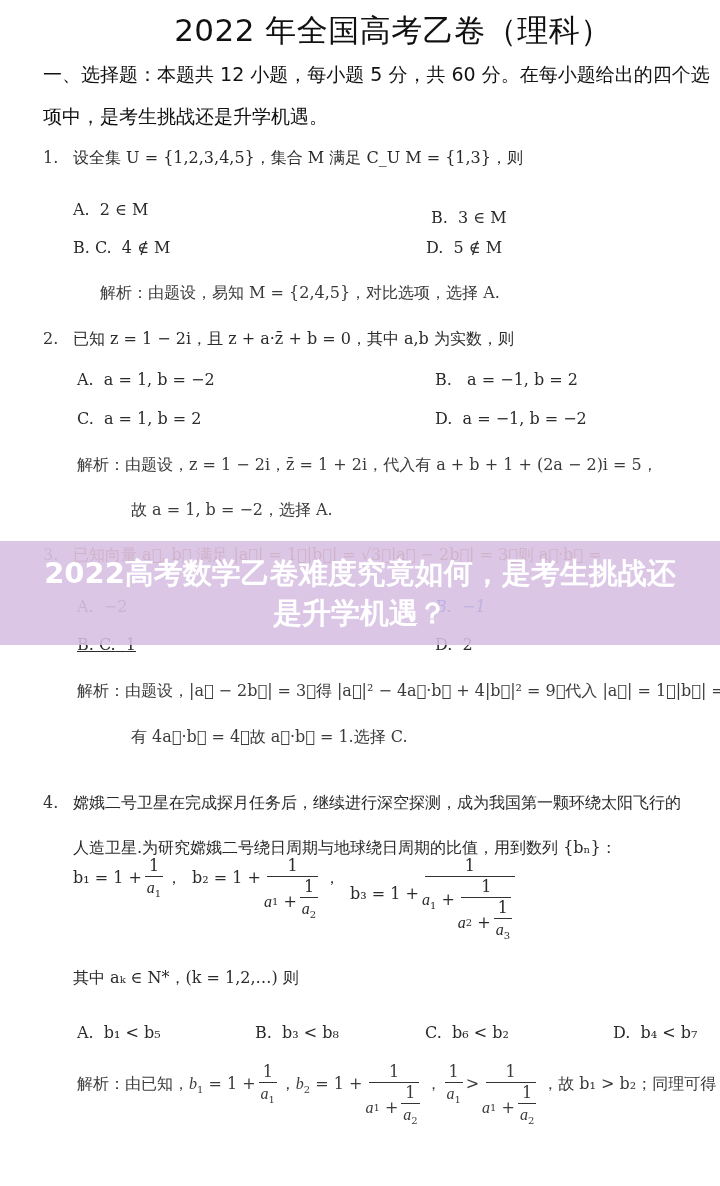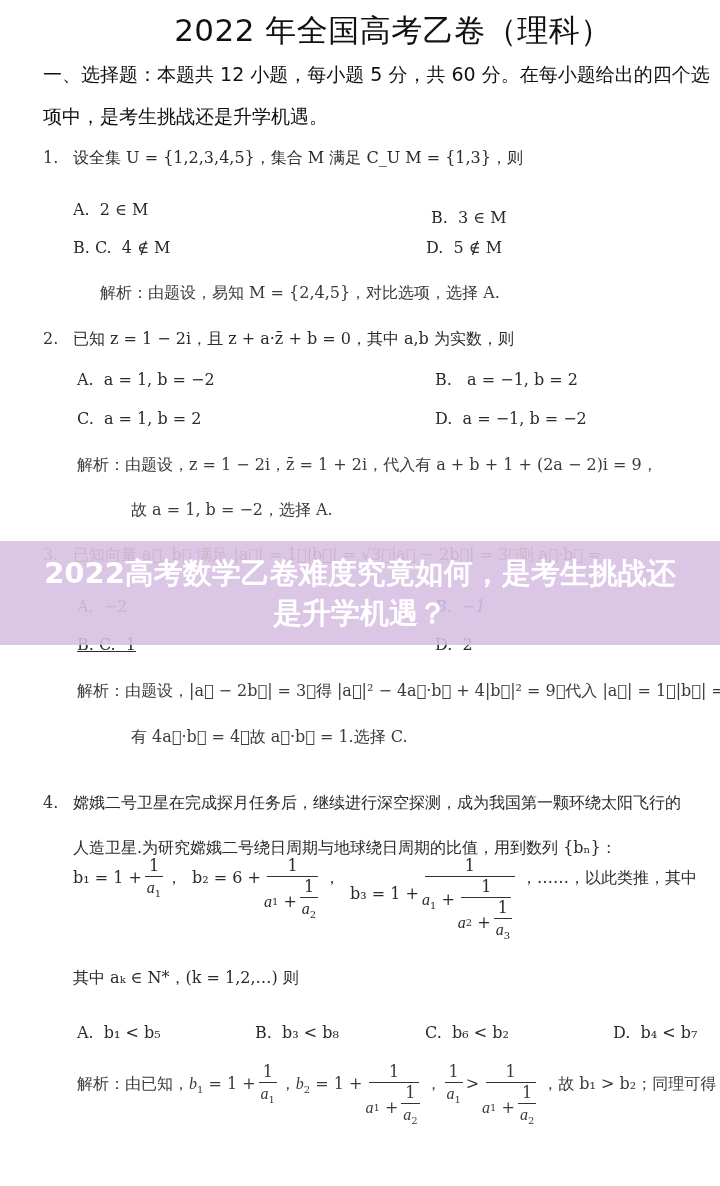--- a/index.html
+++ b/index.html
@@ -48,21 +48,21 @@
   <div class="abs ana" style="top:283px; left:44px;margin-left:23px;">解析：由题设，易知 M = {2,4,5}，对比选项，选择 A.</div>
 </div>
 
 <div>
   <div class="abs qnum" style="top:329px;">2.</div>
   <div class="abs qtext" style="top:329px; left:40px;">已知 z = 1 − 2i，且 z + a·z̄ + b = 0，其中 a,b 为实数，则</div>
   <div class="abs opt" style="top:370px; left:44px;"><span>A.</span>&nbsp; <span>a = 1, b = −2</span></div>
   <div class="abs opt" style="top:370px; left:402px;"><span>B.</span>&nbsp;&nbsp; <span>a = −1, b = 2</span></div>
   <div class="abs opt" style="top:409px; left:44px;"><span>C.</span>&nbsp; <span>a = 1, b = 2</span></div>
   <div class="abs opt" style="top:409px; left:402px;"><span>D.</span>&nbsp; <span>a = −1, b = −2</span></div>
-  <div class="abs ana" style="top:455px; left:44px;">解析：由题设，z = 1 − 2i，z̄ = 1 + 2i，代入有 a + b + 1 + (2a − 2)i = 9，</div>
+  <div class="abs ana" style="top:455px; left:44px;">解析：由题设，z = 1 − 2i，z̄ = 1 + 2i，代入有 a + b + 1 + (2a − 2)i = 5，</div>
   <div class="abs ana" style="top:500px; left:98px;">故 a = 1, b = −2，选择 A.</div>
 </div>
 
 <div>
   <div class="abs qnum" style="top:545px; color:#777;">3.</div>
   <div class="abs qtext" style="top:545px; left:40px; color:#a16207;">已知向量 a⃗, b⃗ 满足 |a⃗| = 1，|b⃗| = √3，|a⃗ − 2b⃗| = 3，则 a⃗·b⃗ =</div>
   <div class="abs opt" style="top:597px; left:44px; color:#666;"><span>A.</span>&nbsp; <span>−2</span></div>
   <div class="abs opt" style="top:597px; left:402px; color:#1d4ed8;font-style:italic;"><span>B.</span>&nbsp; <span>−1</span></div>
   <div class="abs opt" style="top:635px; left:44px;text-decoration:underline;"><span>B. C.</span>&nbsp; <span>1</span></div>
   <div class="abs opt" style="top:635px; left:402px;"><span>D.</span>&nbsp; <span>2</span></div>
@@ -75,21 +75,21 @@
   <div class="abs qtext" style="top:793px; left:40px;">嫦娥二号卫星在完成探月任务后，继续进行深空探测，成为我国第一颗环绕太阳飞行的</div>
   <div class="abs qtext" style="top:838px; left:40px;">人造卫星.为研究嫦娥二号绕日周期与地球绕日周期的比值，用到数列 {bₙ}：</div>
 
   <div class="abs qtext" style="top:856px; left:40px; display:flex; align-items:flex-start;">
     <span style="margin-top:12px;">b₁ = 1 +</span>
     <span class="frac" style="margin-top:0;">
       <span class="num">1</span>
       <span class="den"><i class="m">a</i><sub>1</sub></span>
     </span>
     <span style="margin-top:12px; margin-right:10px;">，</span>
-    <span style="margin-top:12px;">b₂ = 6 +</span>
+    <span style="margin-top:12px;">b₂ = 1 +</span>
     <span class="frac">
       <span class="num" style="padding:0 20px;">1</span>
       <span class="den" style="display:flex; align-items:center;">
         <i class="m">a</i><sub>1</sub>&nbsp;+
         <span class="frac">
             <span class="num">1</span>
             <span class="den"><i class="m">a</i><sub>2</sub></span>
           </span>
       </span>
     </span>
@@ -103,21 +103,20 @@
           <span class="num" style="padding:0 20px;">1</span>
           <span class="den" style="display:flex; align-items:center;"><i class="m">a</i><sub>2</sub>&nbsp;+
             <span class="frac">
                 <span class="num">1</span>
                 <span class="den"><i class="m">a</i><sub>3</sub></span>
               </span>
           </span>
         </span>
       </span>
     </span>
-    <span style="margin-top:12px;">，……，以此类推，其中</span>
   </div>
 
   <div class="abs qtext" style="top:968px; left:40px;">其中 aₖ ∈ N*，(k = 1,2,…) 则</div>
 
   <div class="abs opt" style="top:1023px; left:44px;"><span>A.</span>&nbsp; <span>b₁ &lt; b₅</span></div>
   <div class="abs opt" style="top:1023px; left:222px;"><span>B.</span>&nbsp; <span>b₃ &lt; b₈</span></div>
   <div class="abs opt" style="top:1023px; left:392px;"><span>C.</span>&nbsp; <span>b₆ &lt; b₂</span></div>
   <div class="abs opt" style="top:1023px; left:580px;"><span>D.</span>&nbsp; <span>b₄ &lt; b₇</span></div>
 
   <div class="abs ana" style="top:1062px; left:44px; display:flex; align-items:flex-start;">

